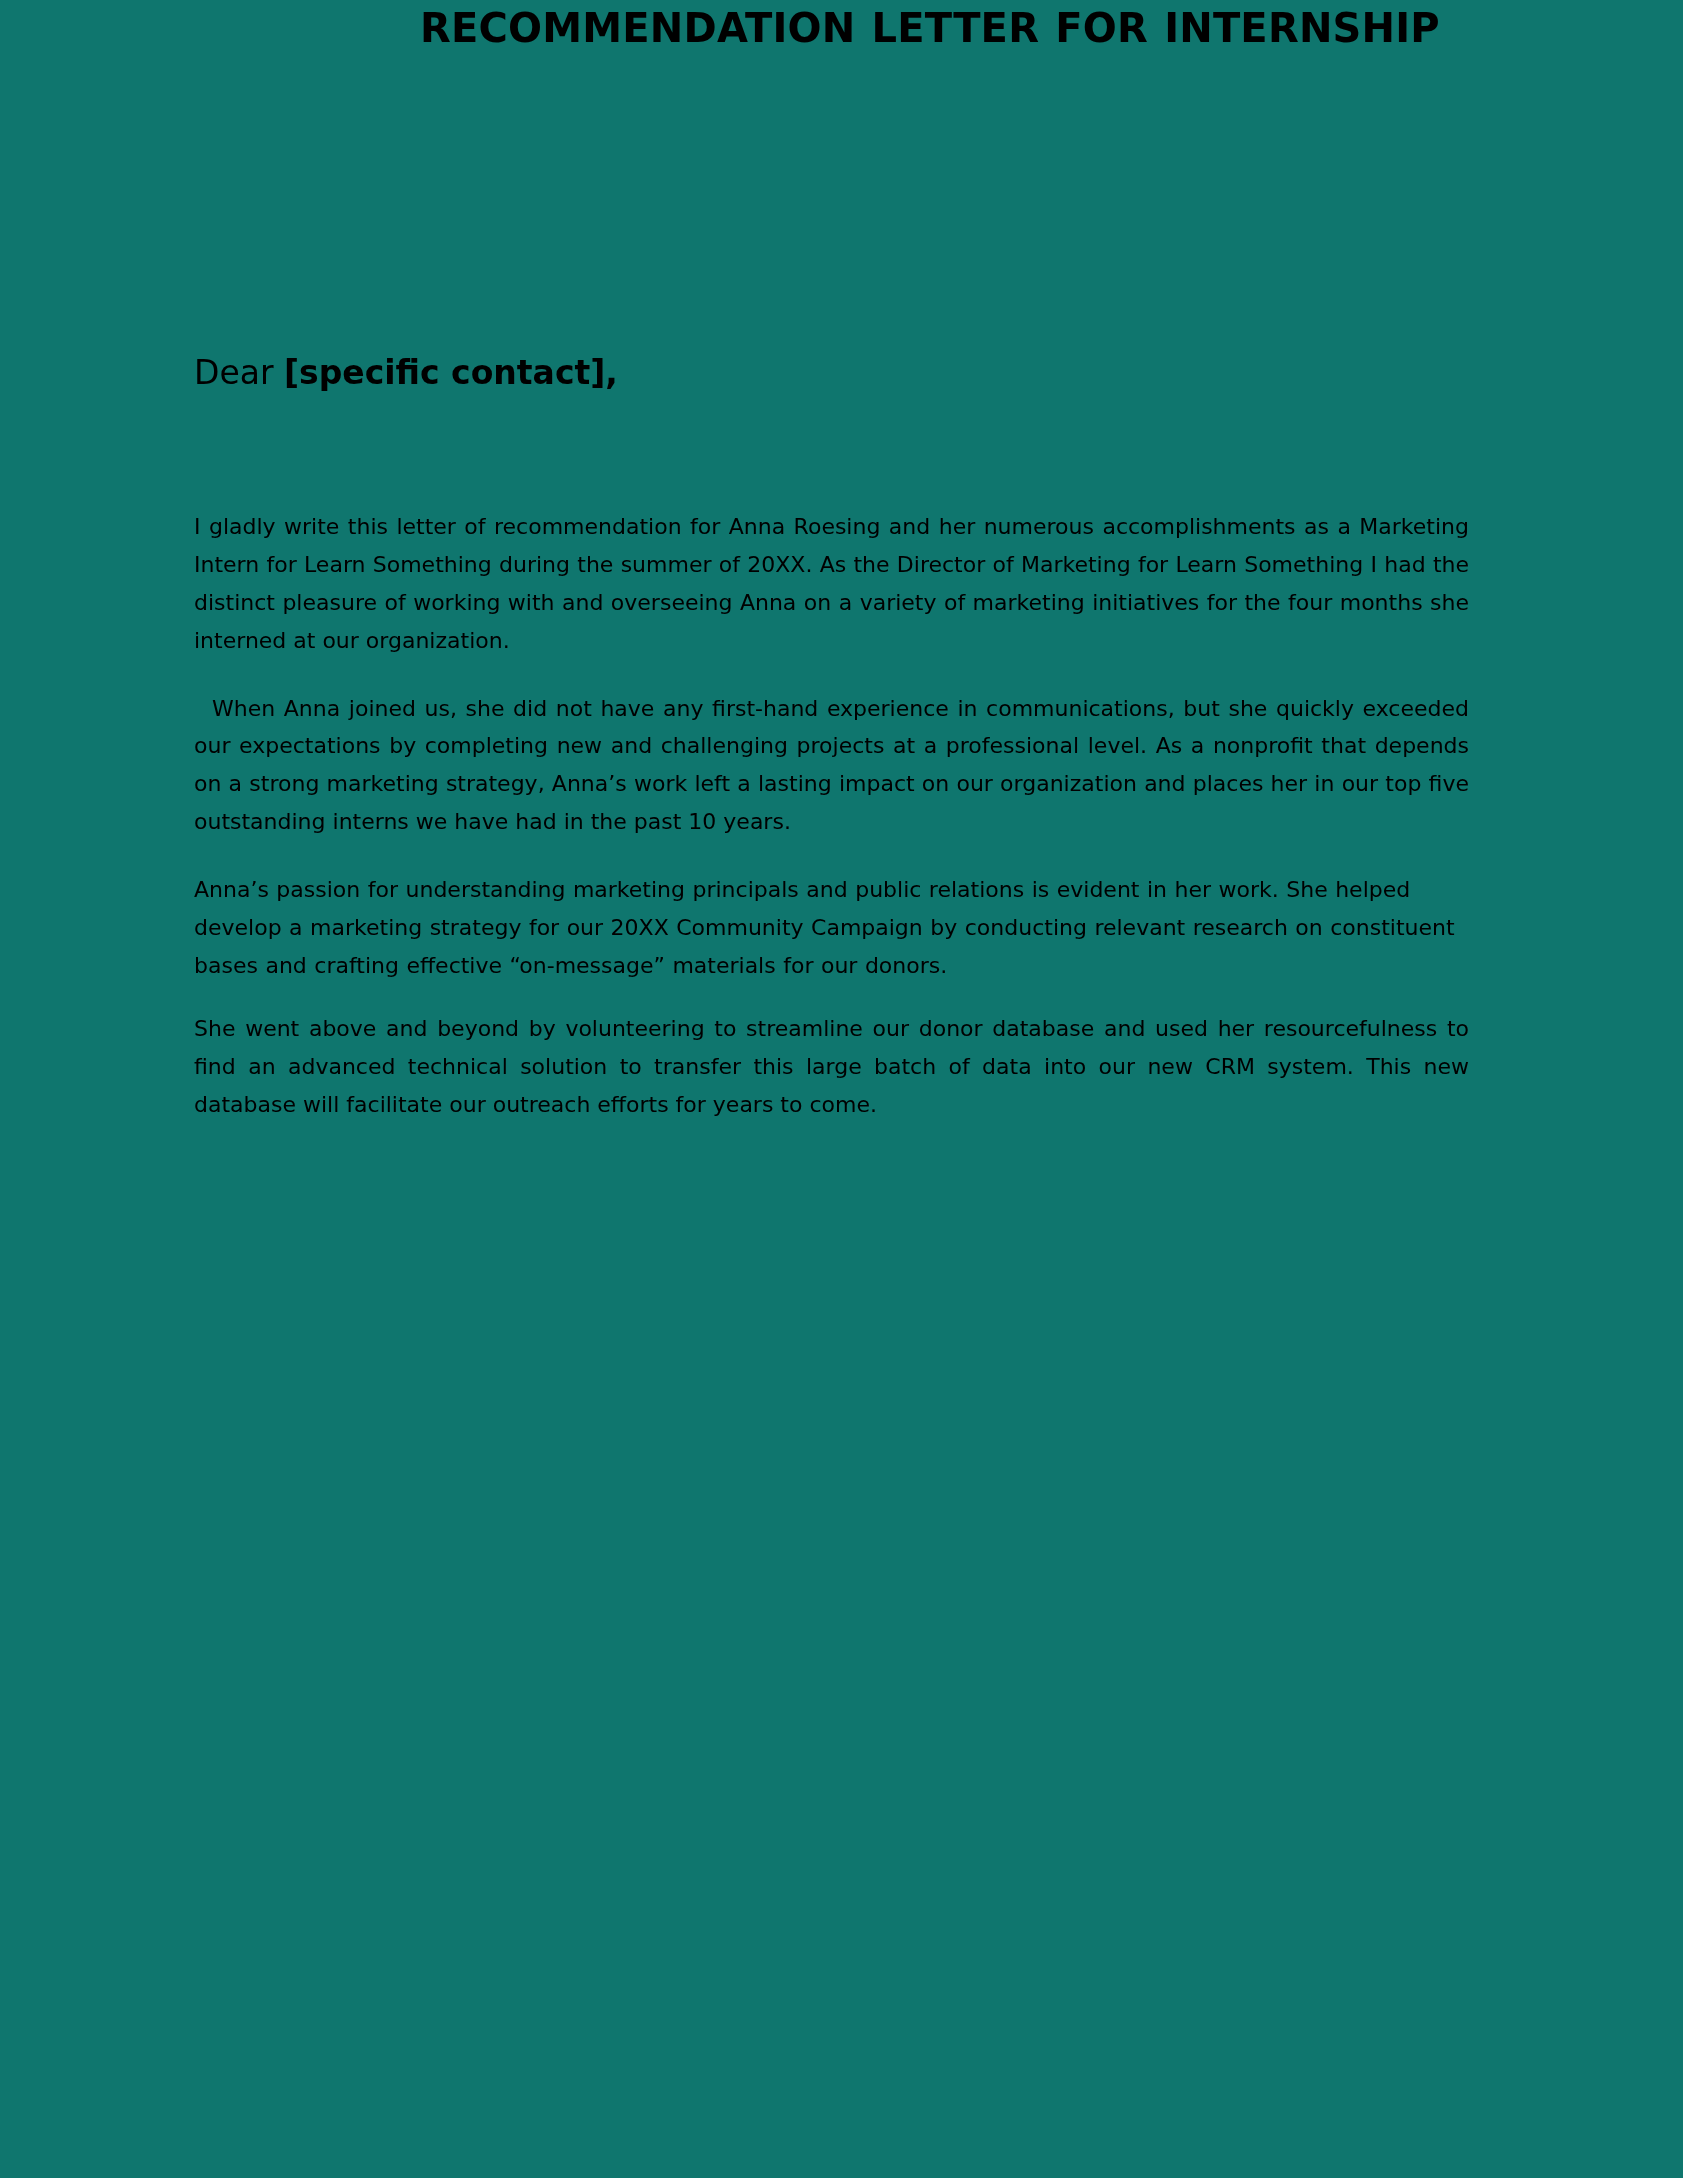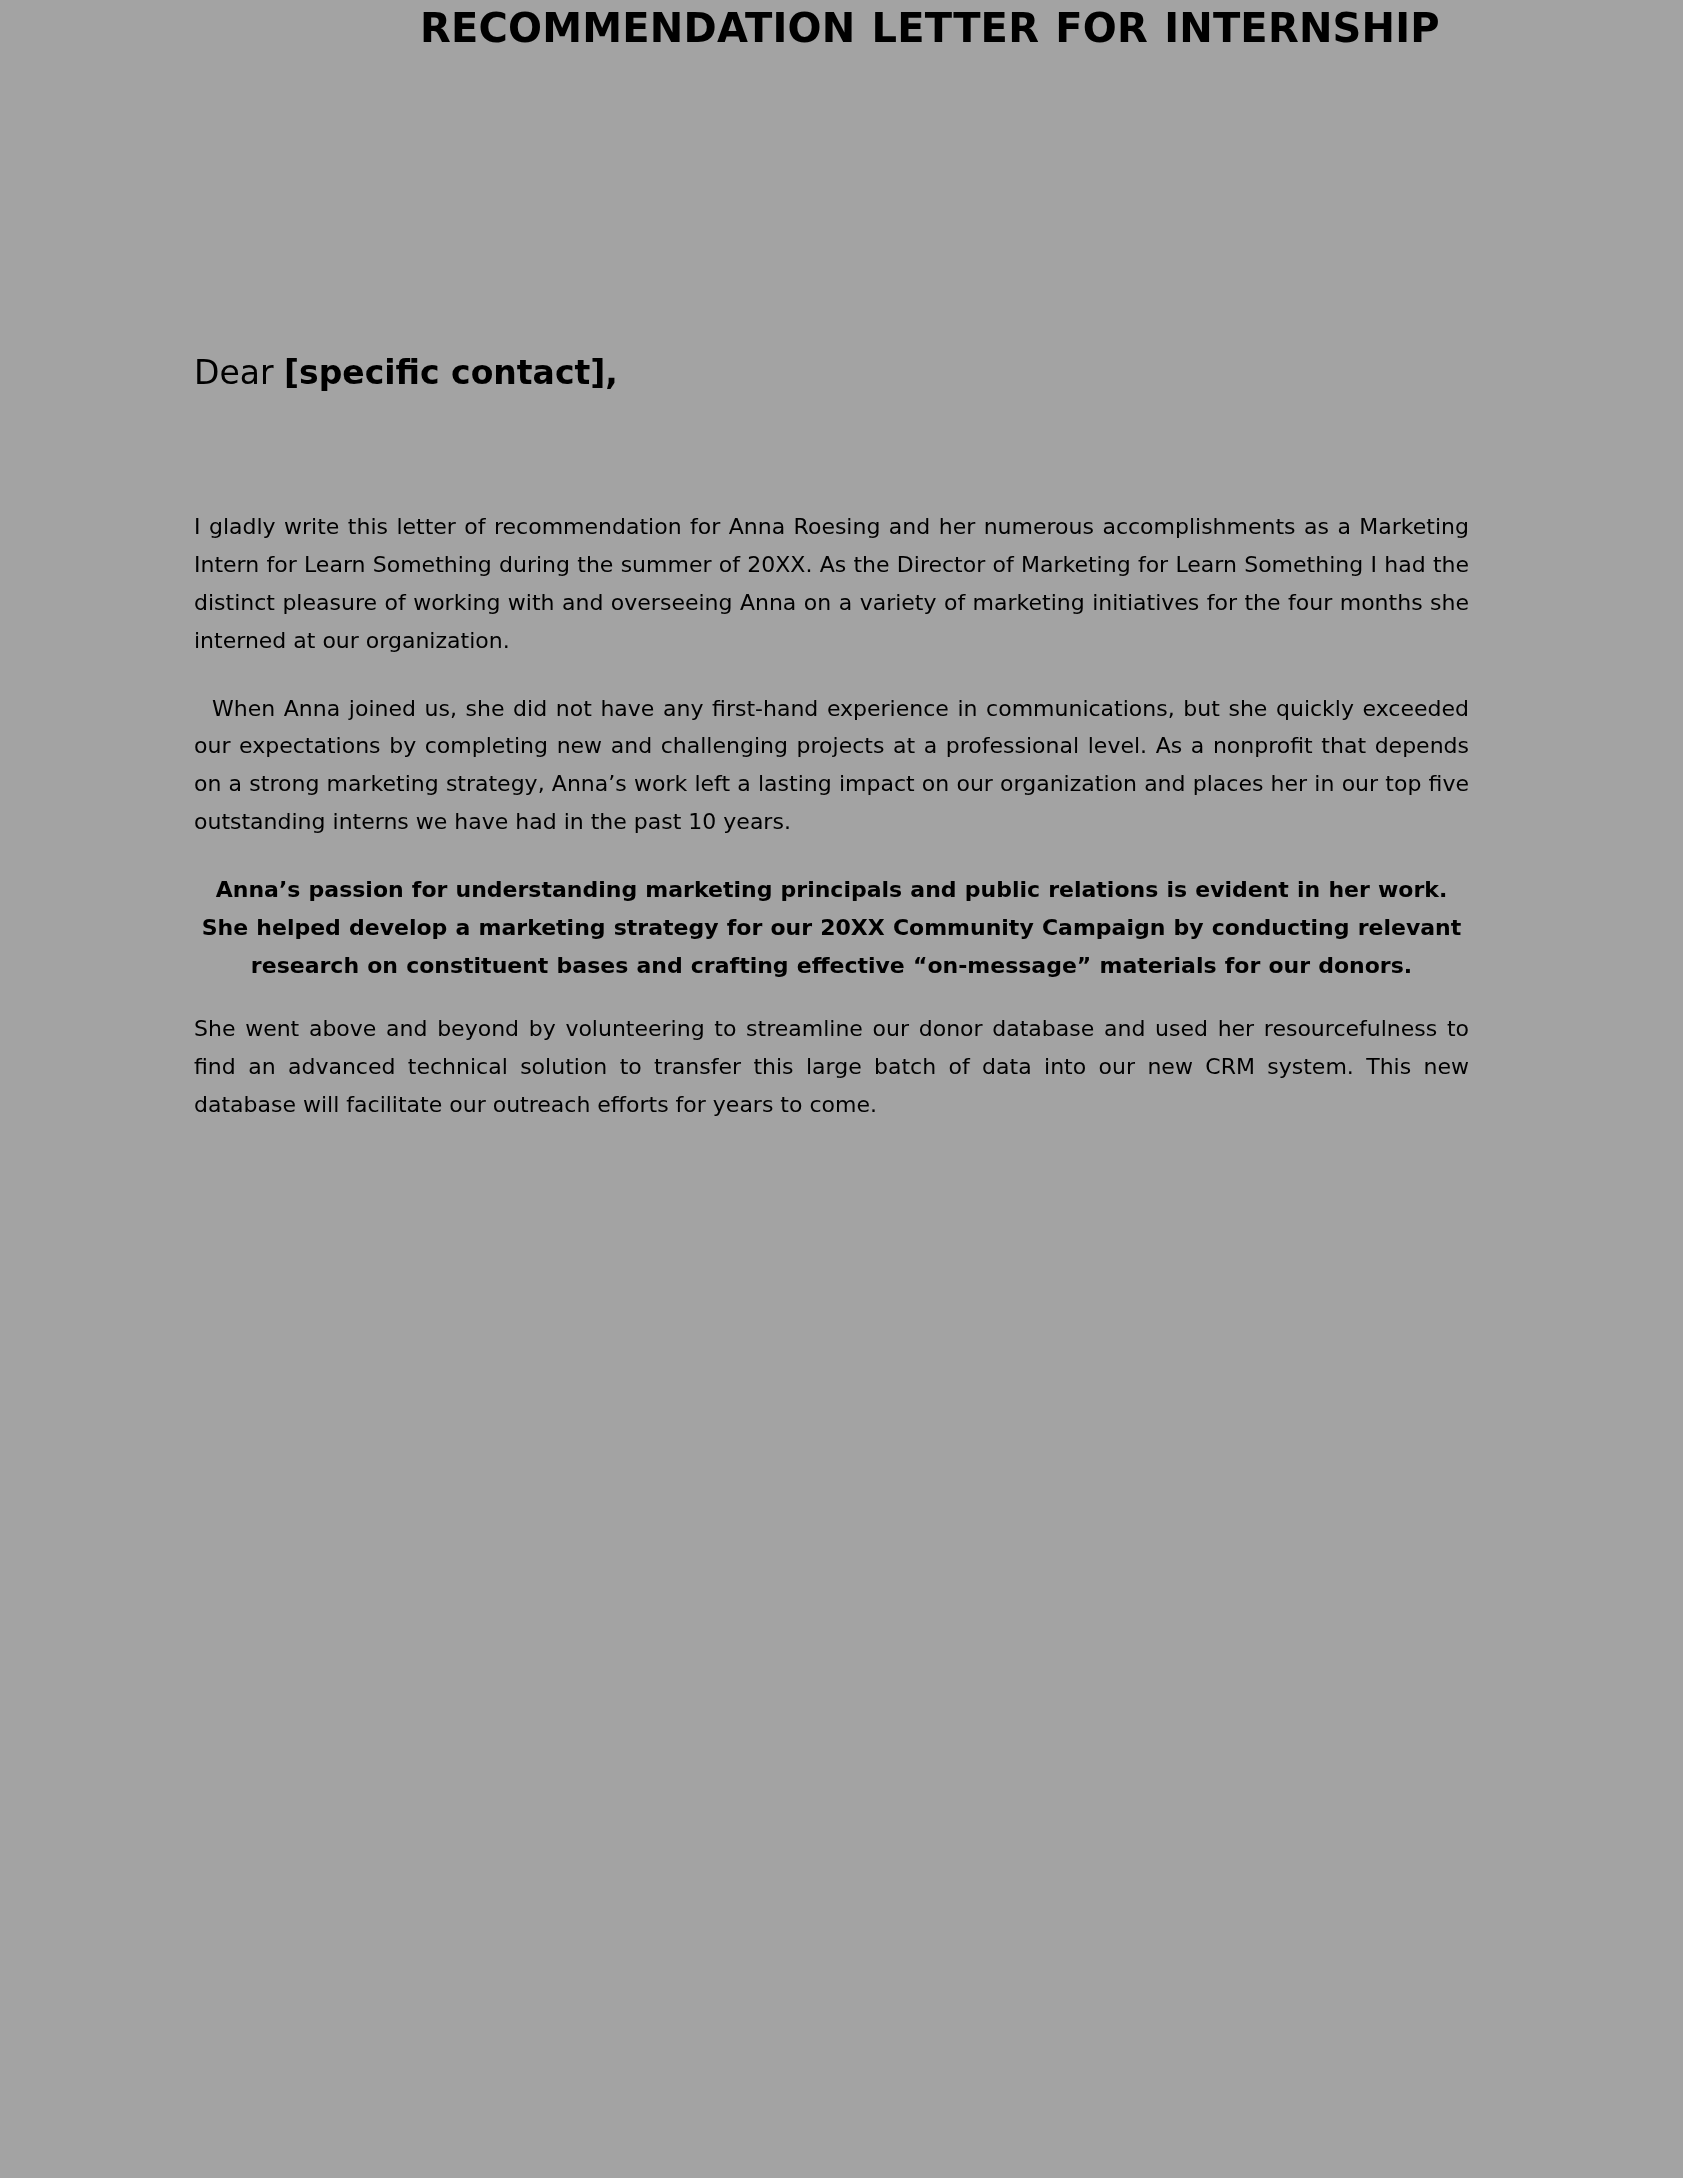--- a/index.html
+++ b/index.html
@@ -12,21 +12,21 @@
     height: 2178px;
     font-family: "DejaVu Sans", sans-serif;
     color: #000000;
     -webkit-font-smoothing: antialiased;
   }
 
   .page {
     position: relative;
     width: 1683px;
     height: 2178px;
-    background: #a3a3a3;
+    background: #0f766e;
     box-sizing: border-box;
     overflow: hidden;
   }
 
   .content {
     position: absolute;
     left: 194px;
     top: 0;
     width: 1275px;
   }
@@ -68,23 +68,22 @@
     text-justify: inter-word;
     word-spacing: 0px;
     hyphens: none;
   }
   p.para:last-child { margin-bottom: 0; }
 
   p.para.indented {
     text-indent: 18px;
   }
   p.para.tight {
-    text-align: center;
+    text-align: left;
     word-spacing: 0.5px;
-    font-weight: bold;
   }
   p.para.gap-sm { margin-bottom: 26px; }
 </style>
 </head>
 <body>
 
 <div class="page">
   <div class="content">
 
     <h1 class="doc-title">RECOMMENDATION LETTER FOR INTERNSHIP</h1>

